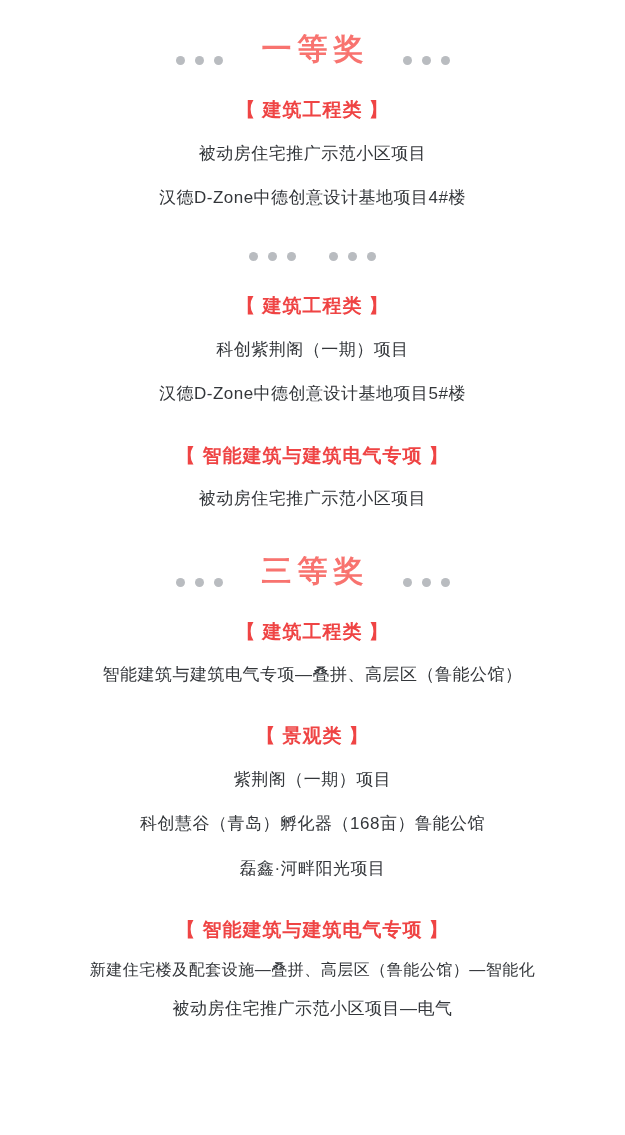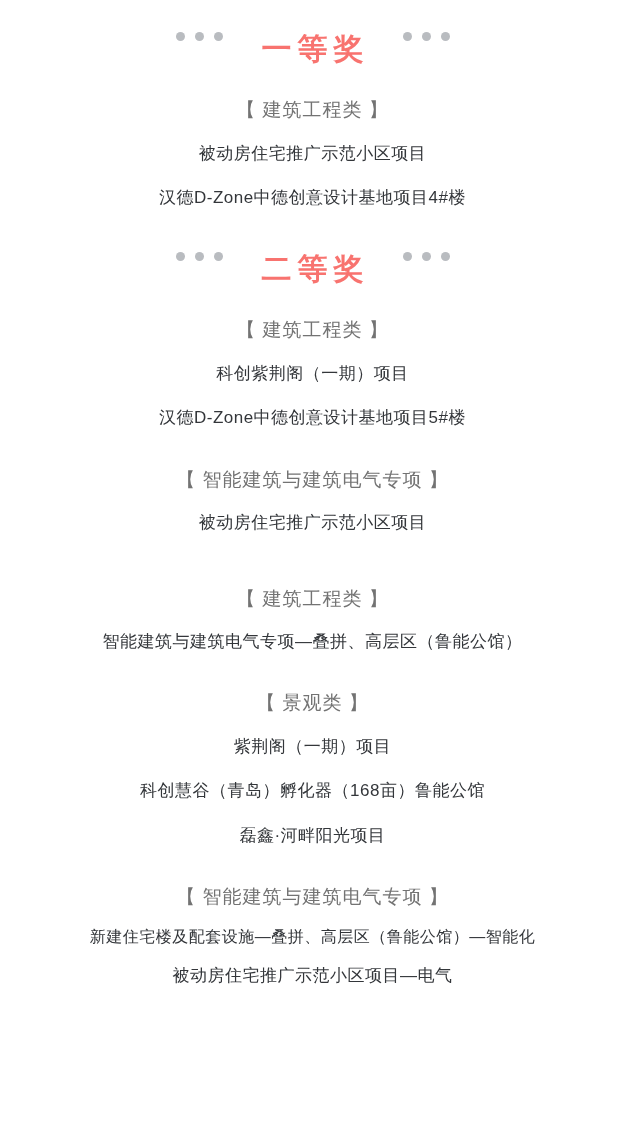--- a/index.html
+++ b/index.html
@@ -20,21 +20,21 @@
     box-sizing: border-box;
     padding: 18px 20px 24px 20px;
     display: flex;
     flex-direction: column;
     align-items: stretch;
   }
 
   
   .award-head {
     display: flex;
-    align-items: flex-start;
+    align-items: flex-end;
     justify-content: center;
     gap: 33px;
     margin: 0;
     padding: 14px 0 10px 0;
   }
   .dots {
     display: flex;
     align-items: center;
     gap: 10px;
   }
@@ -52,22 +52,22 @@
     letter-spacing: 6px;
     text-indent: 6px;
     line-height: 1.1;
     white-space: nowrap;
   }
 
   
   .category {
     text-align: center;
     font-size: 19px;
-    font-weight: normal;
-    color: #737373;
+    font-weight: bold;
+    color: #ef4444;
     letter-spacing: 1px;
     margin: 0;
     padding: 22px 0 8px 0;
     line-height: 1.4;
   }
   .category.tight {
     padding-top: 26px;
   }
 
   
@@ -119,39 +119,51 @@
 
   <div class="spacer-lg"></div>
 
   <div class="section">
     <div class="award-head">
       <span class="dots">
         <span class="dot"></span>
         <span class="dot"></span>
         <span class="dot"></span>
       </span>
-      <span class="award-title">二等奖</span>
       <span class="dots">
         <span class="dot"></span>
         <span class="dot"></span>
         <span class="dot"></span>
       </span>
     </div>
 
     <div class="category">【 建筑工程类 】</div>
     <div class="entry">科创紫荆阁（一期）项目</div>
     <div class="entry">汉德D-Zone中德创意设计基地项目5#楼</div>
 
     <div class="category tight">【 智能建筑与建筑电气专项 】</div>
     <div class="entry">被动房住宅推广示范小区项目</div>
   </div>
 
   <div class="spacer-lg"></div>
 
   <div class="section">
+    <div class="award-head">
+      <span class="dots">
+        <span class="dot"></span>
+        <span class="dot"></span>
+        <span class="dot"></span>
+      </span>
+      <span class="award-title">三等奖</span>
+      <span class="dots">
+        <span class="dot"></span>
+        <span class="dot"></span>
+        <span class="dot"></span>
+      </span>
+    </div>
 
     <div class="category">【 建筑工程类 】</div>
     <div class="entry">智能建筑与建筑电气专项—叠拼、高层区（鲁能公馆）</div>
 
     <div class="category tight">【 景观类 】</div>
     <div class="entry">紫荆阁（一期）项目</div>
     <div class="entry">科创慧谷（青岛）孵化器（168亩）鲁能公馆</div>
     <div class="entry">磊鑫·河畔阳光项目</div>
 
     <div class="category tight">【 智能建筑与建筑电气专项 】</div>

